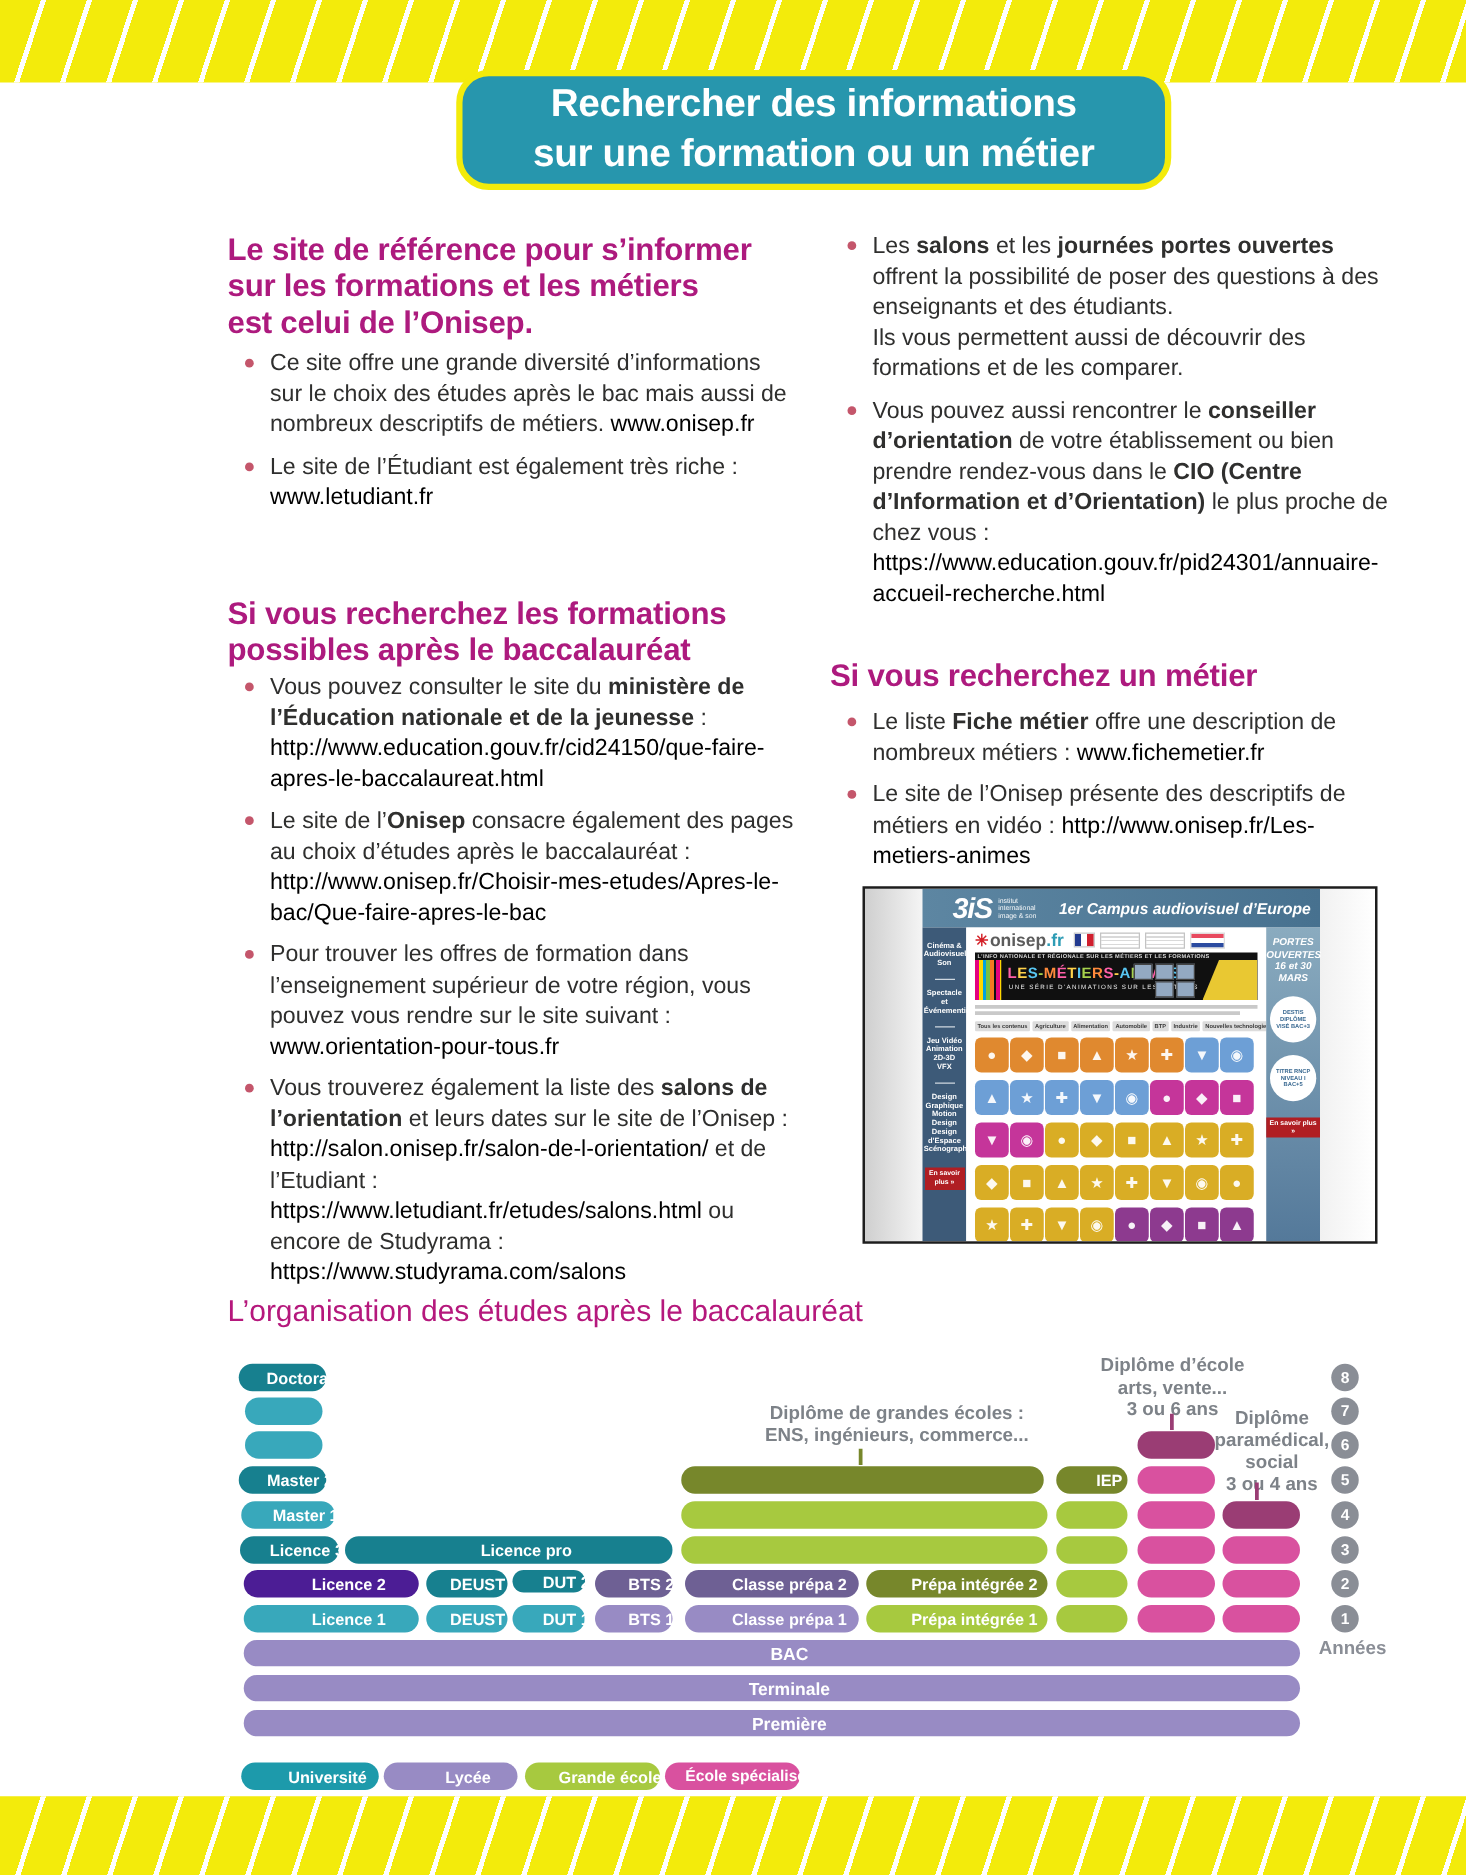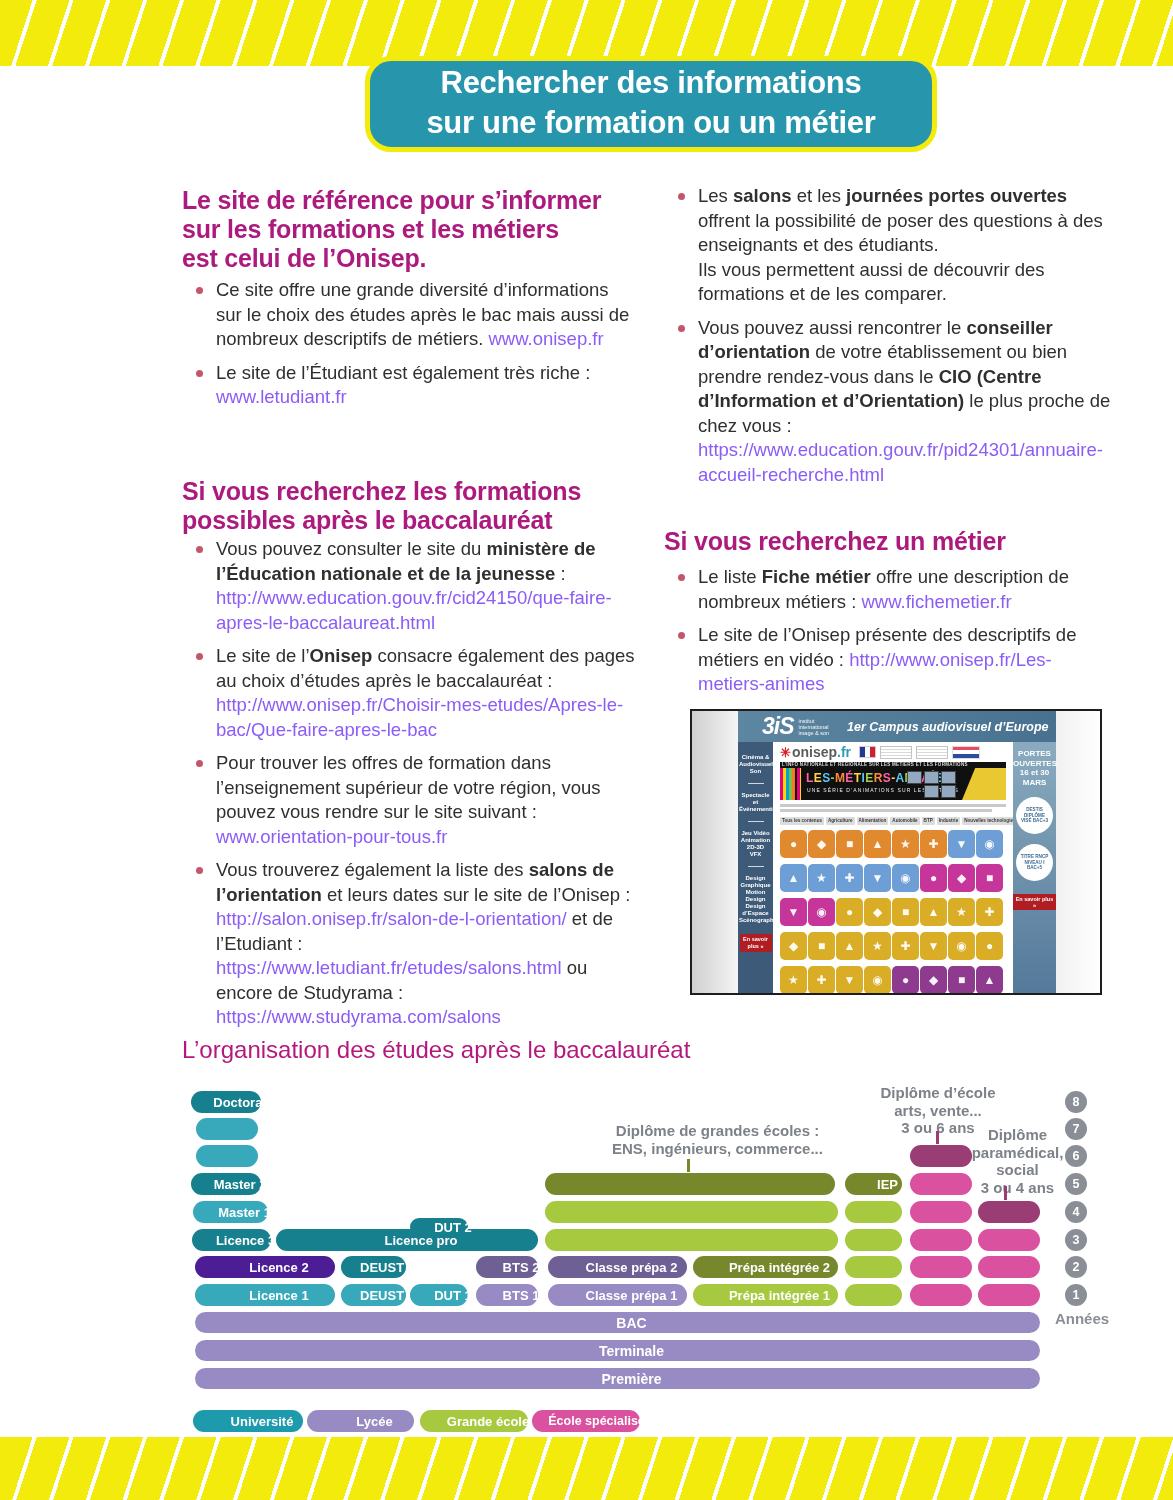--- a/index.html
+++ b/index.html
@@ -20,21 +20,21 @@
 
   .h-mag{position:absolute;margin:0;font-weight:bold;color:#ad1a7e;font-size:25px;line-height:29px;
          white-space:pre-line;letter-spacing:-0.2px;}
 
   ul.blist{position:absolute;margin:0;padding:0;list-style:none;}
   ul.blist li{position:relative;color:#2f2f2e;font-size:18.5px;line-height:24.5px;
               padding-left:34px;margin-bottom:9px;white-space:pre-line;}
   ul.blist li::before{content:"";position:absolute;left:14px;top:9px;width:7px;height:7px;
               border-radius:50%;background:#c4566b;}
   .seg-b{font-weight:bold;}
-  .seg-l{color:#8b5cf6;overflow-wrap:anywhere;}
+  .seg-l{color:#000000;overflow-wrap:anywhere;}
 
   
   .figure{position:absolute;left:690px;top:709px;width:412px;height:286px;border:2px solid #1d1d1d;
           box-sizing:border-box;overflow:hidden;
           background:linear-gradient(90deg,#cfcfcf,#f7f7f7 12%,#ededed 86%,#ffffff);}
   .fig-core{position:absolute;left:46px;top:0;width:318px;height:100%;}
   .fig-topbar{position:absolute;left:0;top:0;width:100%;height:31px;display:flex;align-items:center;
           color:#fff;background:linear-gradient(90deg,#5d86a2,#47718f);}
   .fig-brand{font-size:23px;font-weight:bold;font-style:italic;margin-left:24px;letter-spacing:-1px;}
   .fig-brand-sub{font-size:5.5px;line-height:6px;margin-left:5px;white-space:pre-line;opacity:.95;}
@@ -72,21 +72,21 @@
   .card-desc{margin-top:4px;}
   .dline{height:2.5px;background:#c9c9c9;margin-top:2.5px;}
   .card-chips{display:flex;gap:2px;margin-top:5px;}
   .chip{background:#dcdcdc;color:#3a3a3a;font-size:4.6px;line-height:1;padding:2px;border-radius:1px;
         white-space:nowrap;font-weight:bold;}
   .card-grid{display:grid;grid-template-columns:repeat(8,27px);gap:6px 1px;margin-top:5px;}
   .tile{width:27px;height:28px;border-radius:5px;display:flex;align-items:center;justify-content:center;
         color:rgba(255,255,255,.93);font-size:12px;}
   .fig-right{position:absolute;left:275px;top:31px;width:43px;bottom:0;color:#fff;text-align:center;
         box-sizing:border-box;padding-top:7px;background:linear-gradient(180deg,#8aabbf,#54799a);}
-  .fr-portes{font-size:8px;font-weight:bold;line-height:9.5px;white-space:pre-line;}
+  .fr-portes{font-size:8px;font-weight:bold;font-style:italic;line-height:9.5px;white-space:pre-line;}
   .bubble{width:37px;height:37px;background:#fff;border-radius:50%;color:#3c6b93;font-size:4.6px;
         font-weight:bold;line-height:5.5px;display:flex;align-items:center;justify-content:center;
         white-space:pre-line;margin:10px auto 0;text-align:center;}
   .fr-btn{margin-top:13px;background:#b01e23;font-size:5.5px;font-weight:bold;padding:2px 1px;display:inline-block;}
 
   
   #diagram-title{position:absolute;left:182px;top:1036px;margin:0;font-size:24px;font-weight:normal;color:#b5187c;}
   #diagram-canvas{position:absolute;left:0;top:0;width:1173px;height:1500px;pointer-events:none;}
   .pill{position:absolute;border-radius:11px;color:#fff;font-weight:bold;font-size:13px;
         display:flex;align-items:center;justify-content:center;box-sizing:border-box;white-space:nowrap;padding-left:28px;}
@@ -268,21 +268,21 @@
 <div id="diagram-canvas">
     <div class="pill" style="left: 191px; top: 1091px; width: 70px; height: 22px; background: rgb(23, 128, 143);">Doctorat</div>
     <div class="pill" style="left: 196px; top: 1118px; width: 62px; height: 22px; background: rgb(56, 168, 187);"></div>
     <div class="pill" style="left: 196px; top: 1145px; width: 62px; height: 22px; background: rgb(56, 168, 187);"></div>
     <div class="pill" style="left: 191px; top: 1173px; width: 70px; height: 22px; background: rgb(23, 128, 143);">Master 2</div>
     <div class="pill" style="left: 193px; top: 1201px; width: 75px; height: 22px; background: rgb(56, 168, 187);">Master 1</div>
     <div class="pill" style="left: 192px; top: 1229px; width: 79px; height: 22px; background: rgb(23, 128, 143);">Licence 3</div>
     <div class="pill" style="left: 276px; top: 1229px; width: 262px; height: 22px; background: rgb(23, 128, 143);">Licence pro</div>
     <div class="pill" style="left: 195px; top: 1256px; width: 140px; height: 22px; background: #4c1d95;">Licence 2</div>
     <div class="pill" style="left: 341px; top: 1256px; width: 65px; height: 22px; background: rgb(23, 128, 143);">DEUST 2</div>
-    <div class="pill" style="left: 410px; top: 1218px; width: 58px; height: 18px; background: rgb(23, 128, 143);">DUT 2</div>
+    <div class="pill" style="left: 410px; top: 1256px; width: 58px; height: 18px; background: rgb(23, 128, 143);">DUT 2</div>
     <div class="pill" style="left: 476px; top: 1256px; width: 62px; height: 22px; background: rgb(110, 96, 148);">BTS 2</div>
     <div class="pill" style="left: 548px; top: 1256px; width: 139px; height: 22px; background: rgb(110, 96, 148);">Classe prépa 2</div>
     <div class="pill" style="left: 693px; top: 1256px; width: 145px; height: 22px; background: rgb(119, 135, 43);">Prépa intégrée 2</div>
     <div class="pill" style="left: 195px; top: 1284px; width: 140px; height: 22px; background: rgb(56, 168, 187);">Licence 1</div>
     <div class="pill" style="left: 341px; top: 1284px; width: 65px; height: 22px; background: rgb(56, 168, 187);">DEUST 1</div>
     <div class="pill" style="left: 410px; top: 1284px; width: 58px; height: 22px; background: rgb(56, 168, 187);">DUT 1</div>
     <div class="pill" style="left: 476px; top: 1284px; width: 62px; height: 22px; background: rgb(152, 139, 196);">BTS 1</div>
     <div class="pill" style="left: 548px; top: 1284px; width: 139px; height: 22px; background: rgb(152, 139, 196);">Classe prépa 1</div>
     <div class="pill" style="left: 693px; top: 1284px; width: 145px; height: 22px; background: rgb(167, 201, 63);">Prépa intégrée 1</div>
     <div class="pill" style="left: 545px; top: 1173px; width: 290px; height: 22px; background: rgb(119, 135, 43);"></div>

